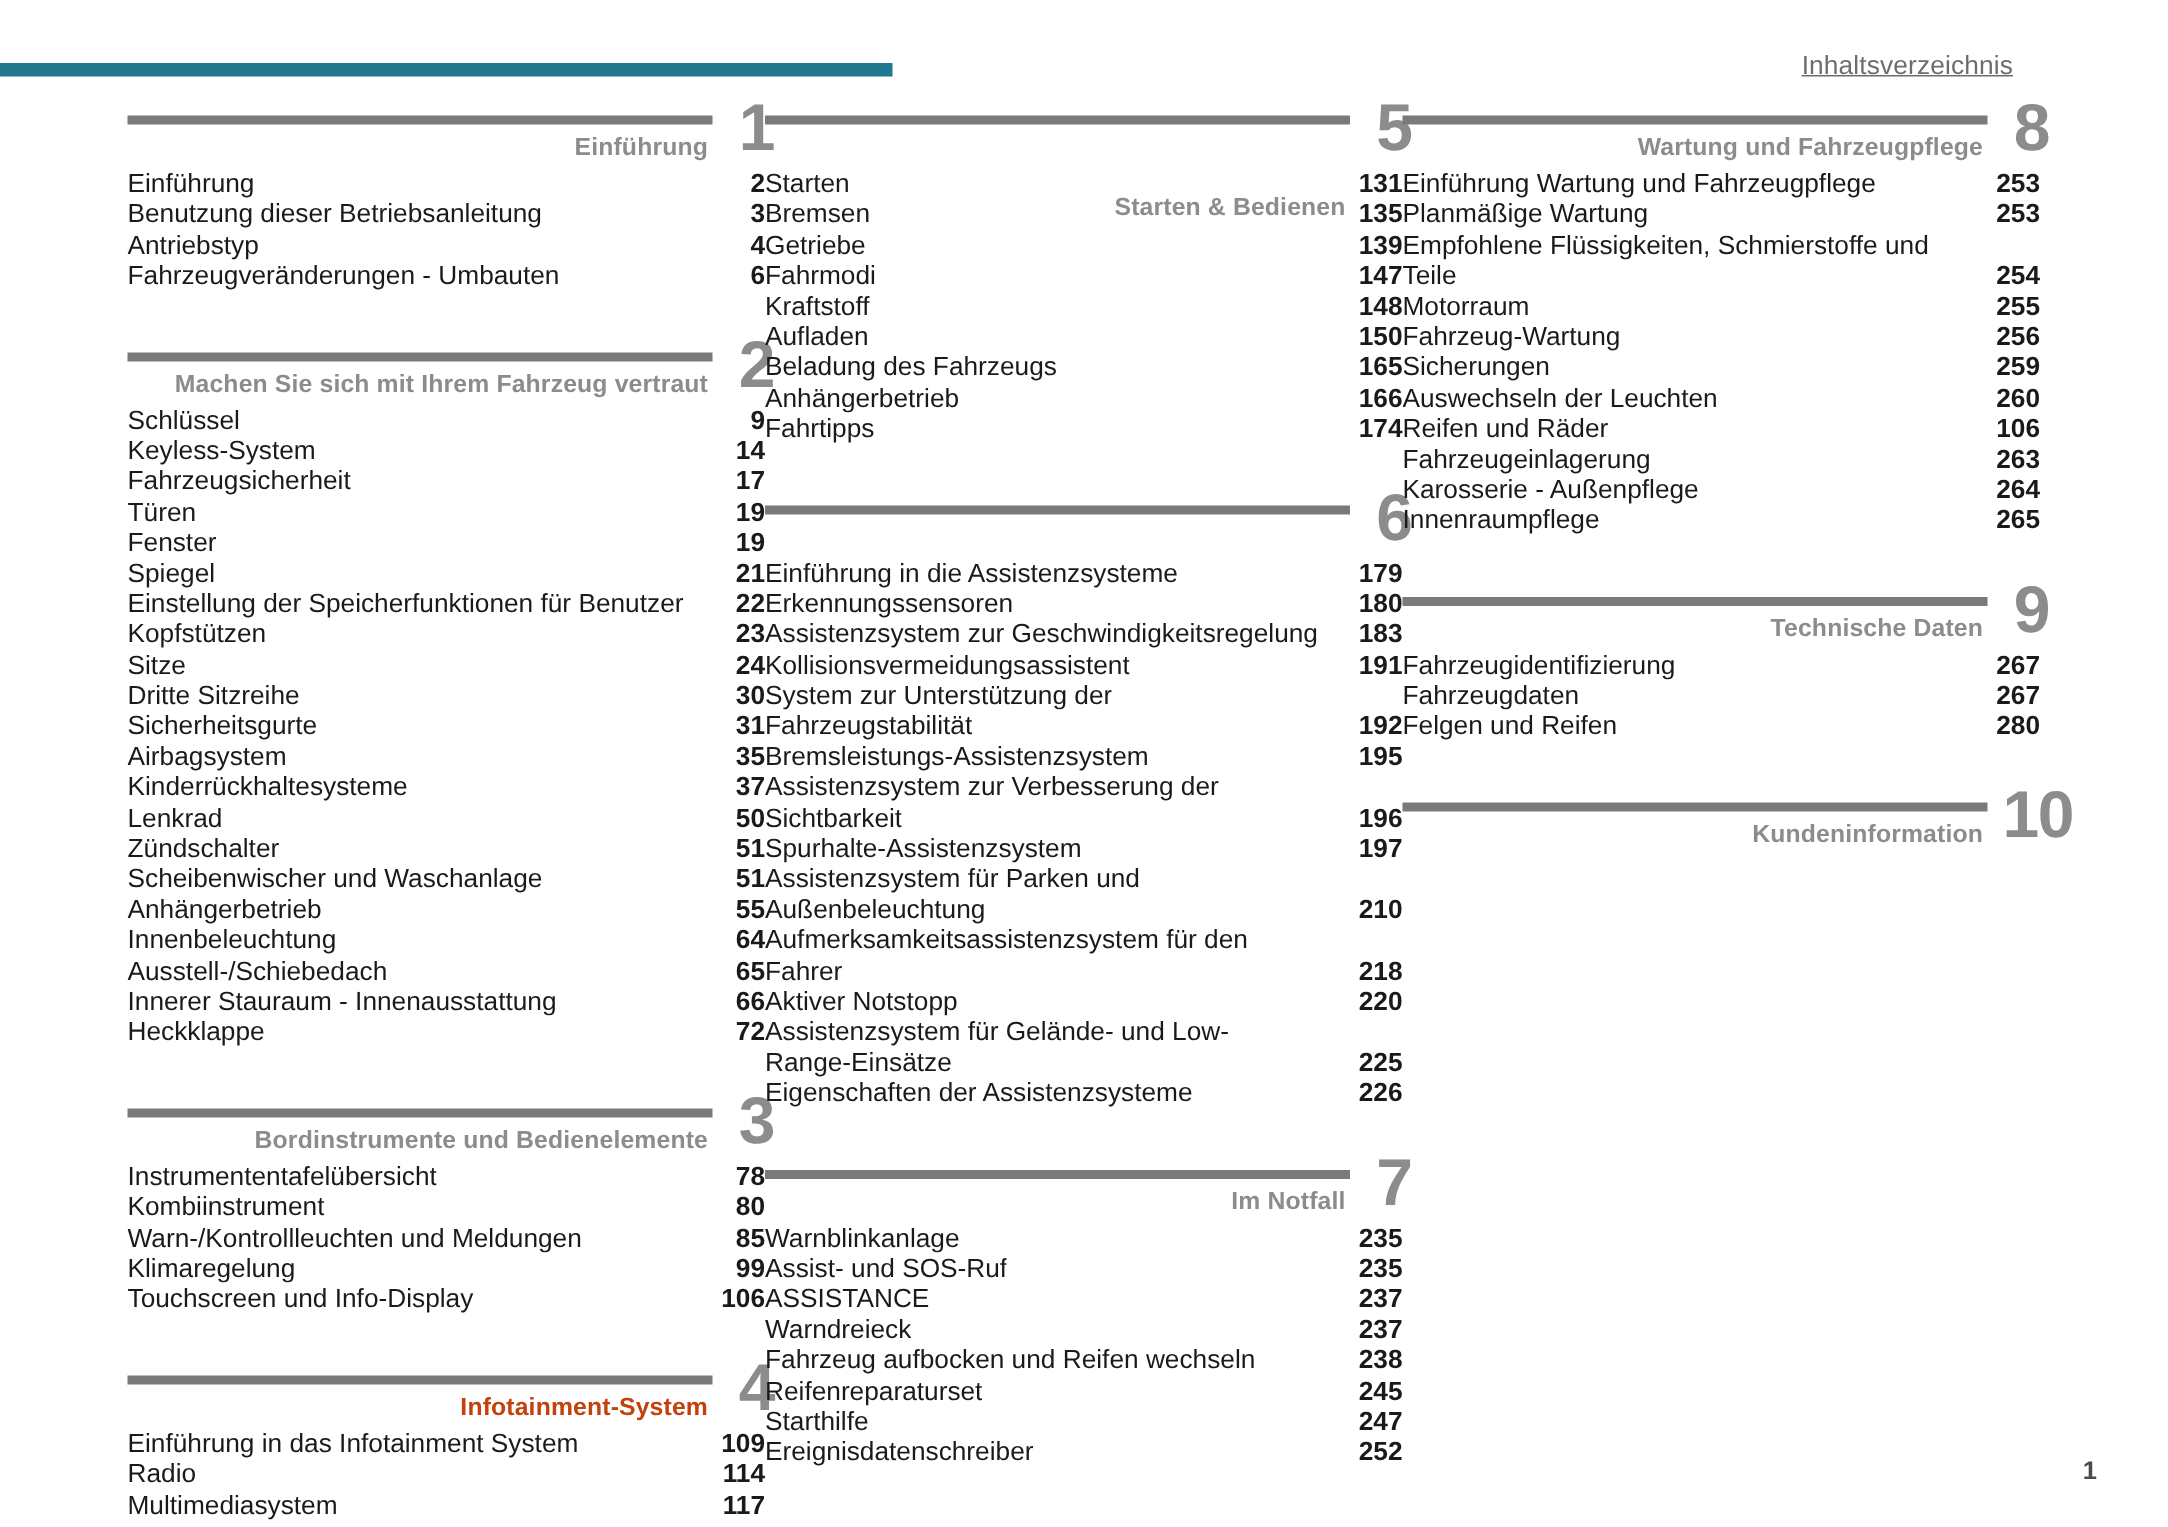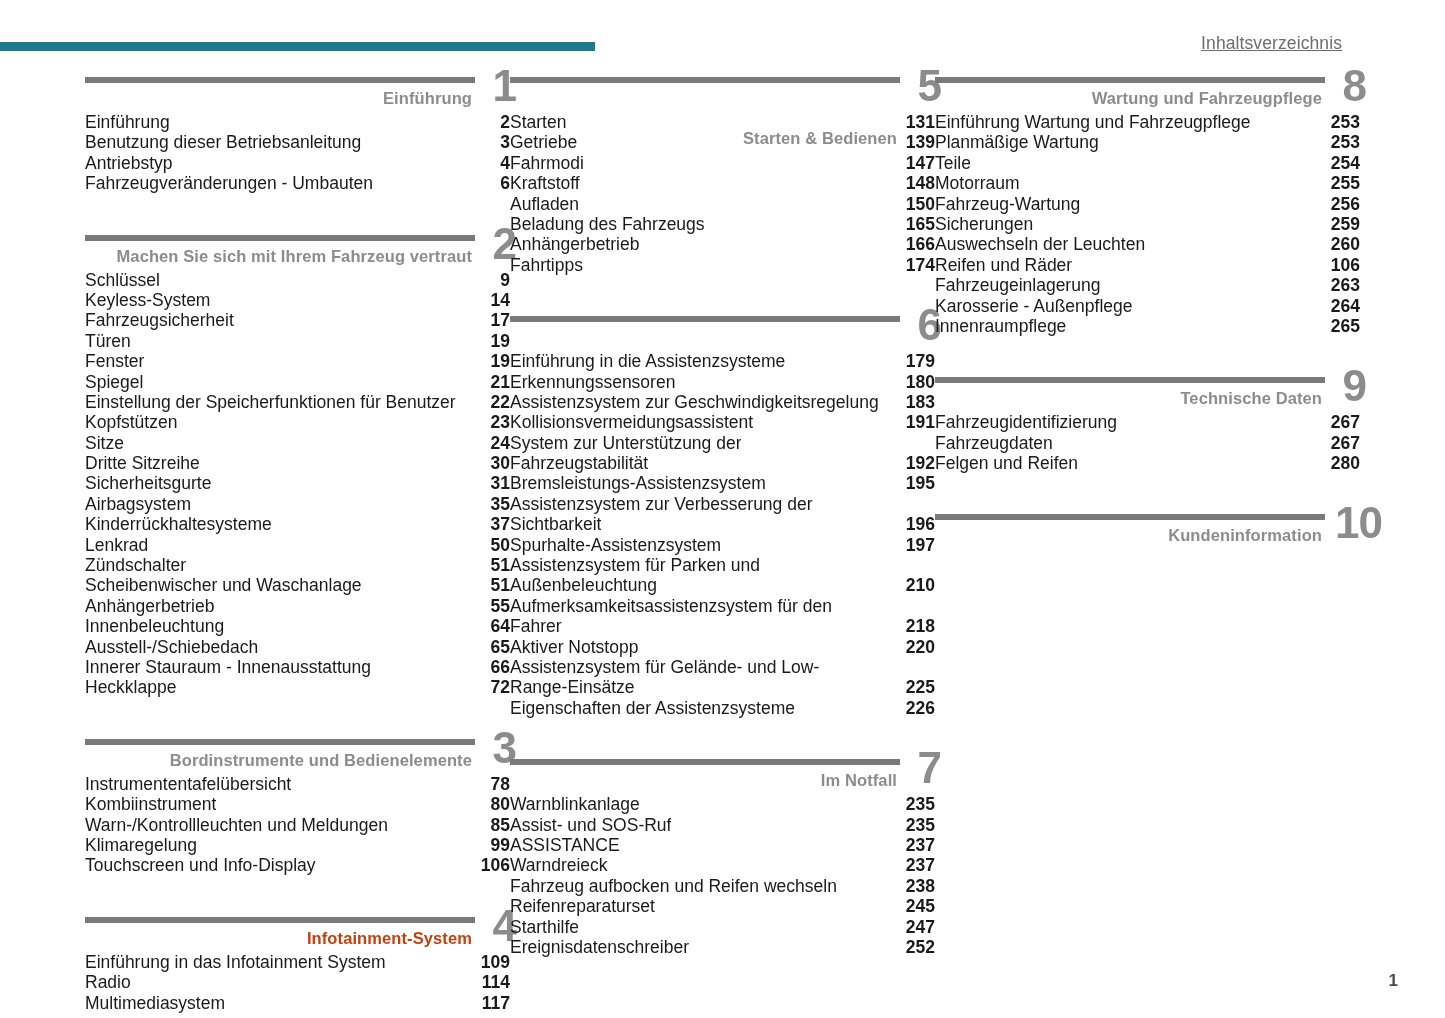--- a/index.html
+++ b/index.html
@@ -327,20 +327,24 @@
           <div class="chapter-rule" style="background: rgb(122, 122, 122);"></div>
           <div class="chapter-title" style="color: rgb(140, 140, 140); margin-top: 40px;">Starten &amp; Bedienen</div>
           <div class="chapter-number" style="color: rgb(140, 140, 140);">5</div>
         </div>
         <div class="entries">
           <div class="entry">
             <span class="entry-label">Starten</span>
             <span class="entry-page">131</span>
           </div>
           <div class="entry">
+            <span class="entry-label">Bremsen</span>
+            <span class="entry-page">135</span>
+          </div>
+          <div class="entry">
             <span class="entry-label">Getriebe</span>
             <span class="entry-page">139</span>
           </div>
           <div class="entry">
             <span class="entry-label">Fahrmodi</span>
             <span class="entry-page">147</span>
           </div>
           <div class="entry">
             <span class="entry-label">Kraftstoff</span>
             <span class="entry-page">148</span>
@@ -489,20 +493,23 @@
         </div>
         <div class="entries">
           <div class="entry">
             <span class="entry-label">Einführung Wartung und Fahrzeugpflege</span>
             <span class="entry-page">253</span>
           </div>
           <div class="entry">
             <span class="entry-label">Planmäßige Wartung</span>
             <span class="entry-page">253</span>
           </div>
+          <div class="entry nopage">
+            <span class="entry-label">Empfohlene Flüssigkeiten, Schmierstoffe und</span>
+          </div>
           <div class="entry">
             <span class="entry-label">Teile</span>
             <span class="entry-page">254</span>
           </div>
           <div class="entry">
             <span class="entry-label">Motorraum</span>
             <span class="entry-page">255</span>
           </div>
           <div class="entry">
             <span class="entry-label">Fahrzeug-Wartung</span>

